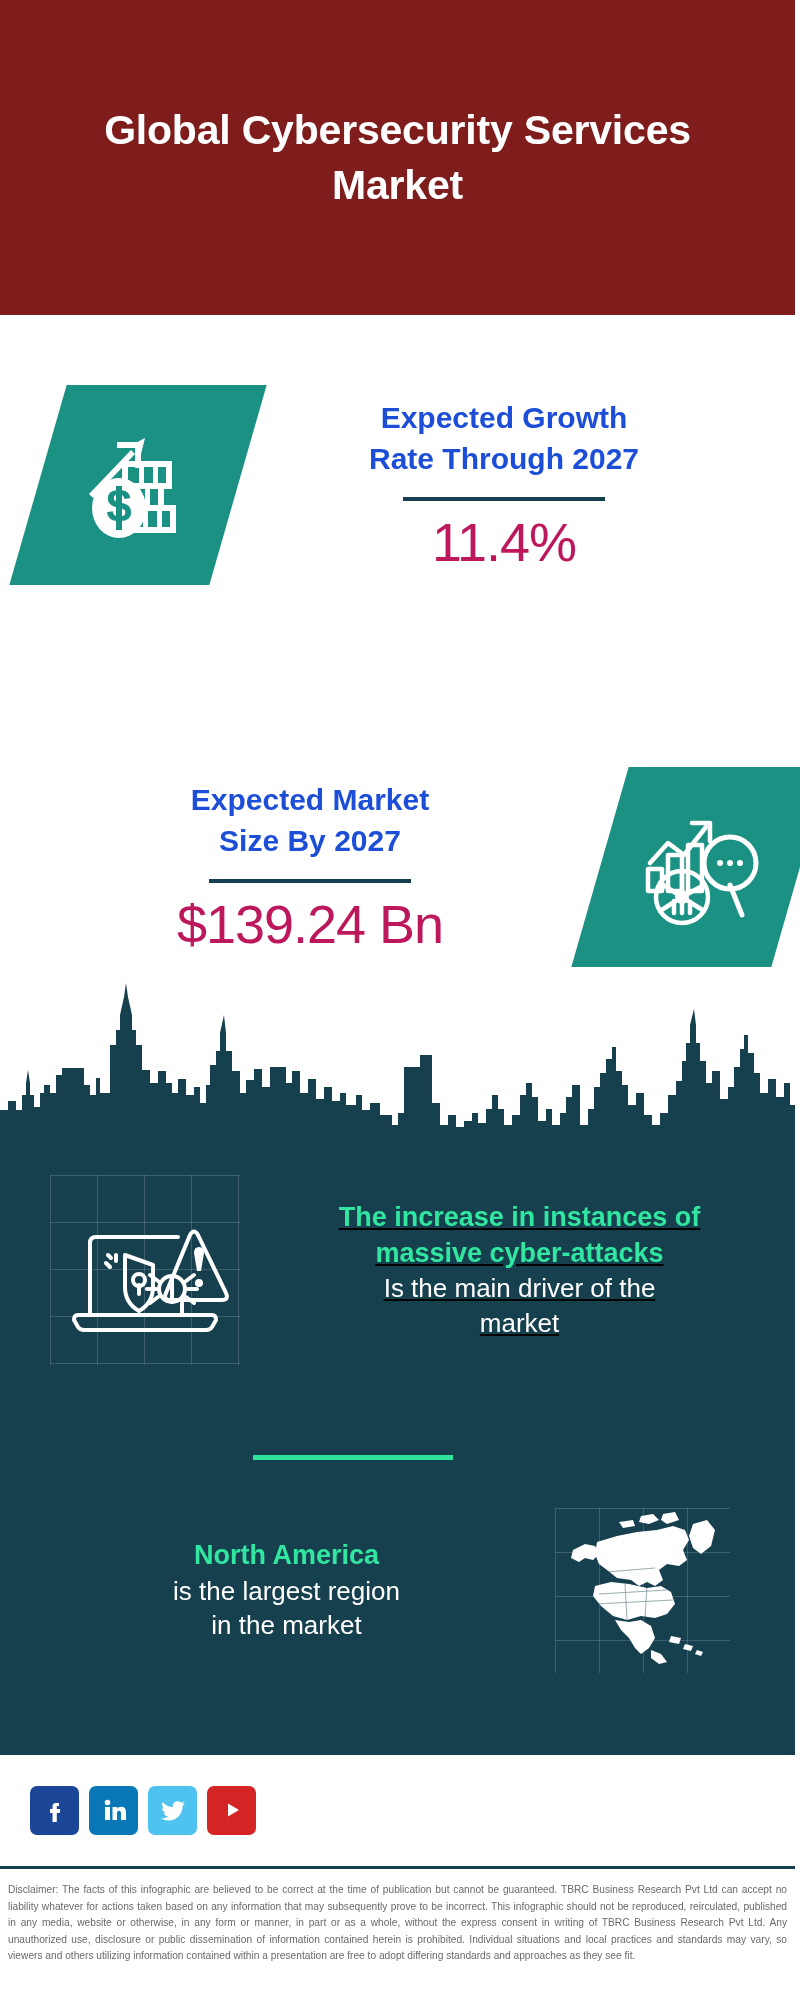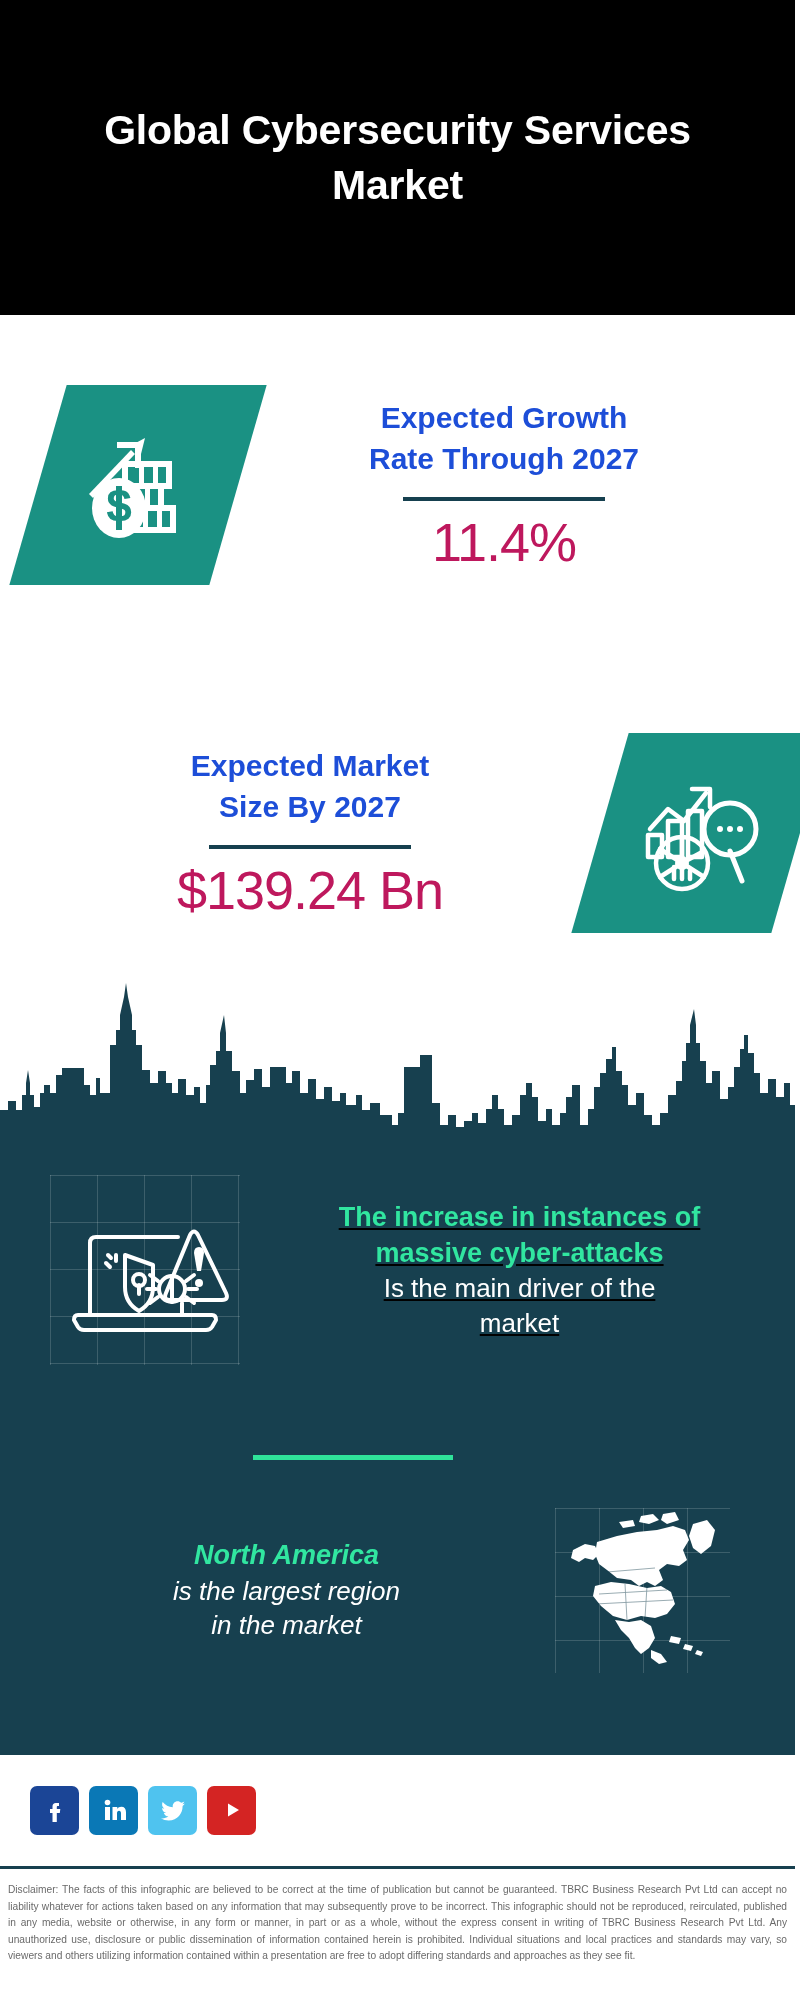--- a/index.html
+++ b/index.html
@@ -16,21 +16,21 @@
     height: 2000px;
     background: #ffffff;
   }
 
   
   .header {
     position: absolute;
     top: 0; left: 0;
     width: 795px;
     height: 315px;
-    background: #000000;
+    background: #7f1d1d;
     display: flex;
     align-items: center;
     justify-content: center;
     padding: 0 70px;
   }
   .header-title {
     color: #ffffff;
     font-size: 41px;
     font-weight: bold;
     line-height: 1.32;
@@ -40,21 +40,21 @@
 
   
   .stat-row {
     position: absolute;
     left: 0;
     width: 800px;
     display: flex;
     align-items: center;
   }
   .stat-row-1 { top: 340px; height: 290px; }
-  .stat-row-2 { top: 688px; height: 290px; }
+  .stat-row-2 { top: 722px; height: 290px; }
 
   .para {
     position: relative;
     background: #1a9183;
     flex: 0 0 auto;
   }
   .para-1 {
     width: 200px; height: 200px;
     margin-left: 38px;
     transform: skewX(-16deg);
@@ -170,21 +170,20 @@
     top: 1490px; left: 0;
     width: 795px;
     height: 200px;
     display: flex;
     align-items: center;
   }
   .region-text {
     flex: 1 1 auto;
     text-align: center;
     padding-left: 18px;
-    font-style: italic;
   }
   .map-box {
     position: relative;
     width: 175px; height: 165px;
     margin-right: 65px;
     flex: 0 0 auto;
   }
   .map-box .grid-lines { background-size: 44px 44px; }
   .map-box svg { position: absolute; inset: 0; }
 

